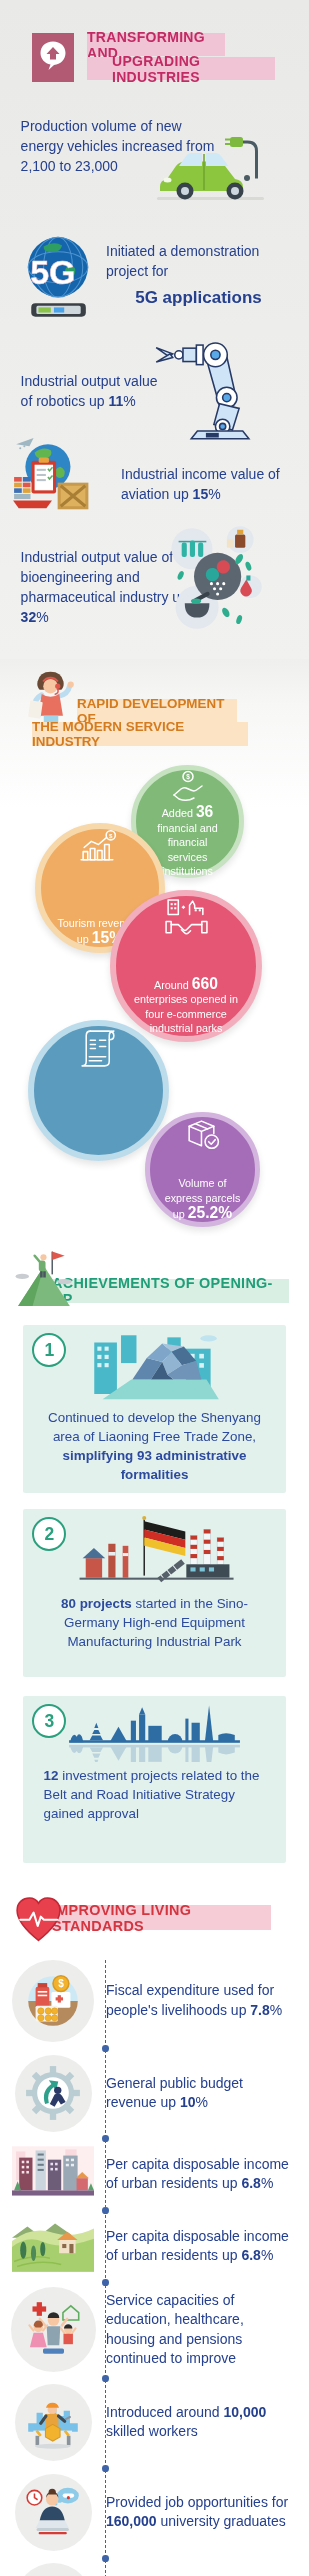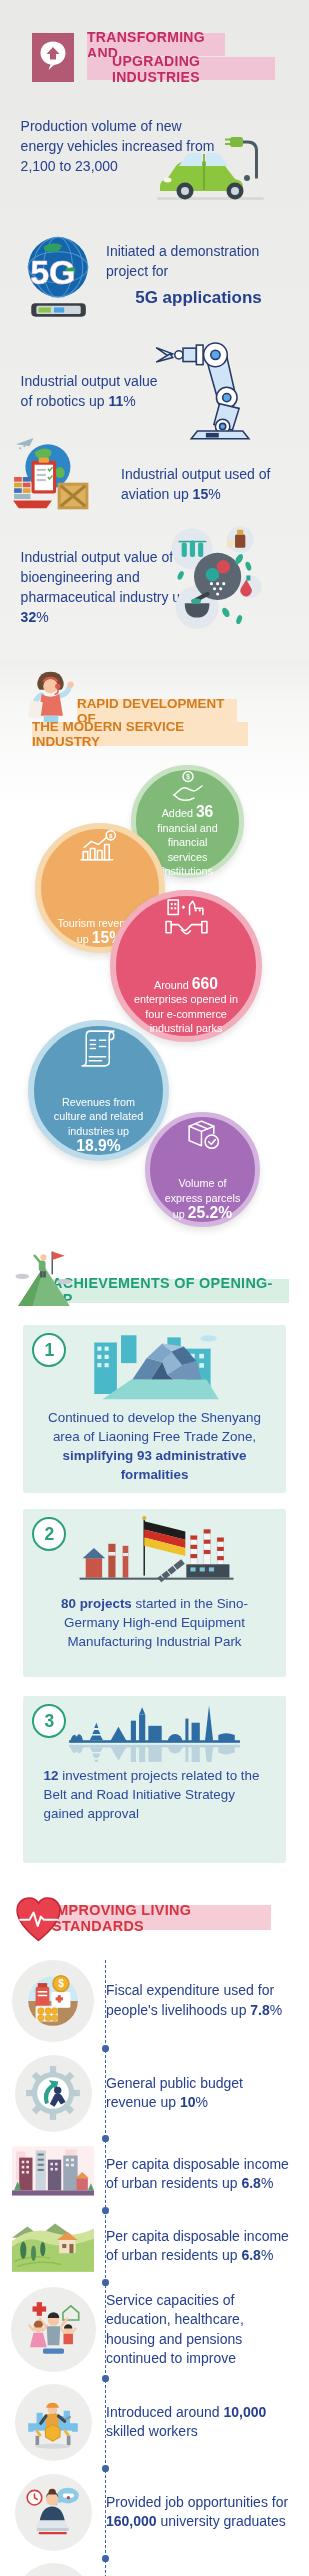--- a/index.html
+++ b/index.html
@@ -140,21 +140,21 @@
       <rect x="56" y="44" width="20" height="10" rx="3" fill="#e8a33d"></rect>
       <rect x="52" y="66" width="18" height="4" fill="#b9c3c9"></rect>
         <rect x="52" y="76" width="18" height="4" fill="#b9c3c9"></rect>
         <rect x="52" y="86" width="18" height="4" fill="#b9c3c9"></rect>
       <path d="M74 66 l3 4 6-7" stroke="#5fae5f" stroke-width="3" fill="none"></path>
       <path d="M74 82 l3 4 6-7" stroke="#5fae5f" stroke-width="3" fill="none"></path>
       <rect x="96" y="96" width="54" height="46" fill="#deb15f" stroke="#c89a4b" stroke-width="6"></rect>
       <path d="M99 99 l48 40 M147 99 l-48 40" stroke="#a97f35" stroke-width="6"></path>
     </svg>
   </div>
-  <div class="abs blue-text" style="left:121px;top:465px;width:170px;"><span>Industrial output used of aviation up </span><span class="seg-b">15</span><span>%</span></div>
+  <div class="abs blue-text" style="left:121px;top:465px;width:170px;"><span>Industrial income value of aviation up </span><span class="seg-b">15</span><span>%</span></div>
 
   <div class="abs blue-text" style="left:20.6px;top:548px;width:175px;"><span>Industrial output value of bioengineering and pharmaceutical industry up </span><span class="seg-b">32</span><span>%</span></div>
   <div class="abs" style="left:162px;top:519px;">
     <svg width="103" height="117" viewBox="0 0 200 228">
       <circle cx="58" cy="58" r="40" fill="#e3e7ee"></circle>
       <circle cx="152" cy="40" r="26" fill="#e3e7ee"></circle>
       <circle cx="68" cy="172" r="42" fill="#e3e7ee"></circle>
       <circle cx="172" cy="132" r="22" fill="#e3e7ee"></circle>
       <path d="M32 44 h54" stroke="#2aa79b" stroke-width="3"></path>
       <rect x="38" y="46" width="10" height="28" rx="4" fill="#2fb3a5"></rect>
@@ -263,21 +263,20 @@
   <div class="abs bubble" style="left:28px;top:361px;width:129px;height:129px;background:#5b9bbd;border:6.2px solid #bcdcec;">
     <span>
       <svg width="41" height="45" viewBox="0 0 80 88" fill="none" stroke="#ffffff" stroke-width="3" stroke-linecap="round" stroke-linejoin="round">
         <path d="M24 10 h36 q10 0 10 9 q0 8-9 8"></path>
         <path d="M24 10 q-8 0-8 9 v50 q0 9-8 9 h44 q9 0 9-9 v-50 q0-9 9-9"></path>
         <path d="M24 28 h10 M24 36 h10 M24 44 h10"></path>
         <path d="M42 28 h12 M42 40 h12"></path>
         <path d="M22 60 h32 M22 68 h24"></path>
       </svg>
     </span>
-    <div class="btxt"><span>Revenues from culture and related industries up </span><span class="seg-big">18.9%</span></div>
   </div>
 
   <div class="abs bubble" style="left:145px;top:453px;width:105px;height:105px;background:#a56cb8;border:5.7px solid #d3b4de;">
     <span>
       <svg width="39" height="36" viewBox="0 0 76 70" fill="none" stroke="#ffffff" stroke-width="3" stroke-linecap="round" stroke-linejoin="round">
         <path d="M12 18 L36 8 60 18 36 28 z"></path>
         <path d="M12 18 v28 l24 10 v-28"></path>
         <path d="M60 18 v14"></path>
         <path d="M24 13 l24 10"></path>
         <circle cx="56" cy="48" r="13"></circle>

